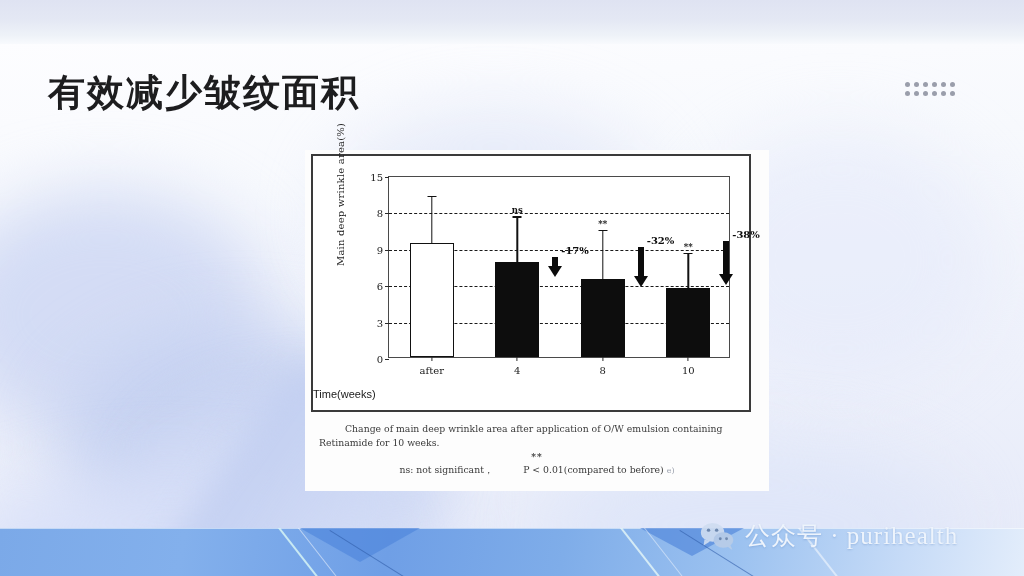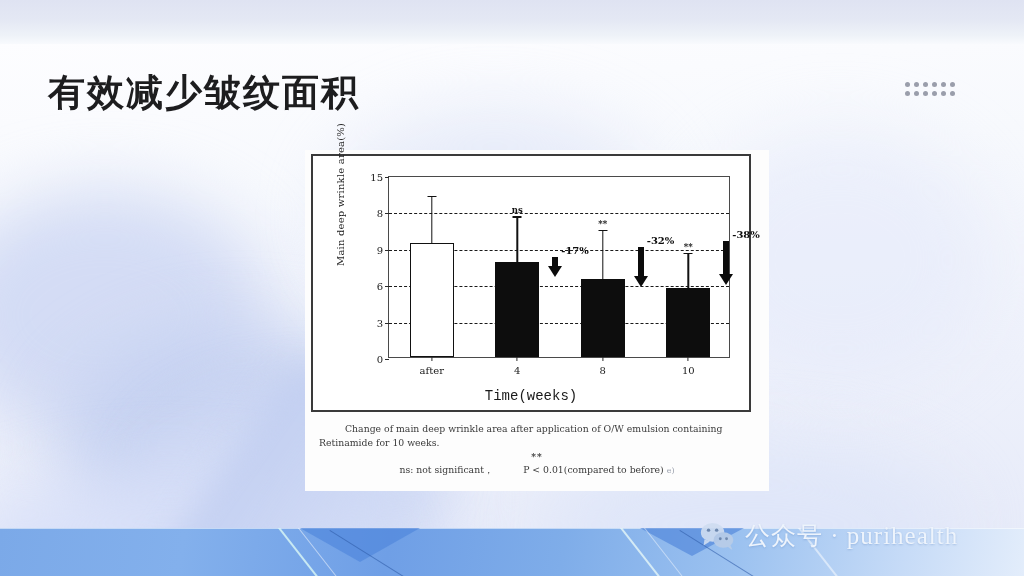--- a/index.html
+++ b/index.html
@@ -93,23 +93,23 @@
   }
   .ytickmark{position:absolute;left:-4px;width:4px;height:0;border-top:1.2px solid #2a2a2a;}
 
   .ylabel{
     position:absolute;left:22px;top:110px;
     transform:rotate(-90deg);transform-origin:left top;
     font-family:"DejaVu Serif","Liberation Serif",serif;
     font-size:10px;color:#1f1f1f;white-space:nowrap;letter-spacing:.2px;
   }
   .xlabel{
-    position:absolute;left:0;right:0;top:232px;text-align:center;
-    font-family:Liberation Mono, monospace;
-    font-size:14px;color:#1a1a1a;
+    position:absolute;left:0;right:0;top:232px;text-align:left;
+    font-family:Liberation Sans, sans-serif;
+    font-size:11px;color:#1a1a1a;
   }
   .bar-slot{position:absolute;bottom:0;}
   .bar{
     position:absolute;bottom:0;left:0;width:100%;
     border:1.4px solid #111;box-sizing:border-box;
   }
   .bar.open{background:#ffffff;}
   .bar.filled{background:#0d0d0d;border-color:#0d0d0d;}
   .err{position:absolute;left:50%;width:1.4px;background:#111;transform:translateX(-50%);}
   .err-cap{position:absolute;left:50%;width:9px;height:1.4px;background:#111;transform:translateX(-50%);}

